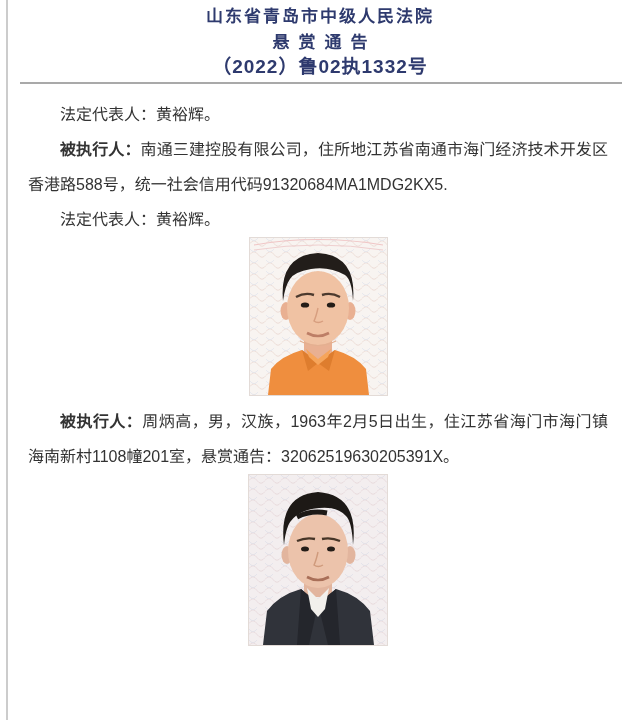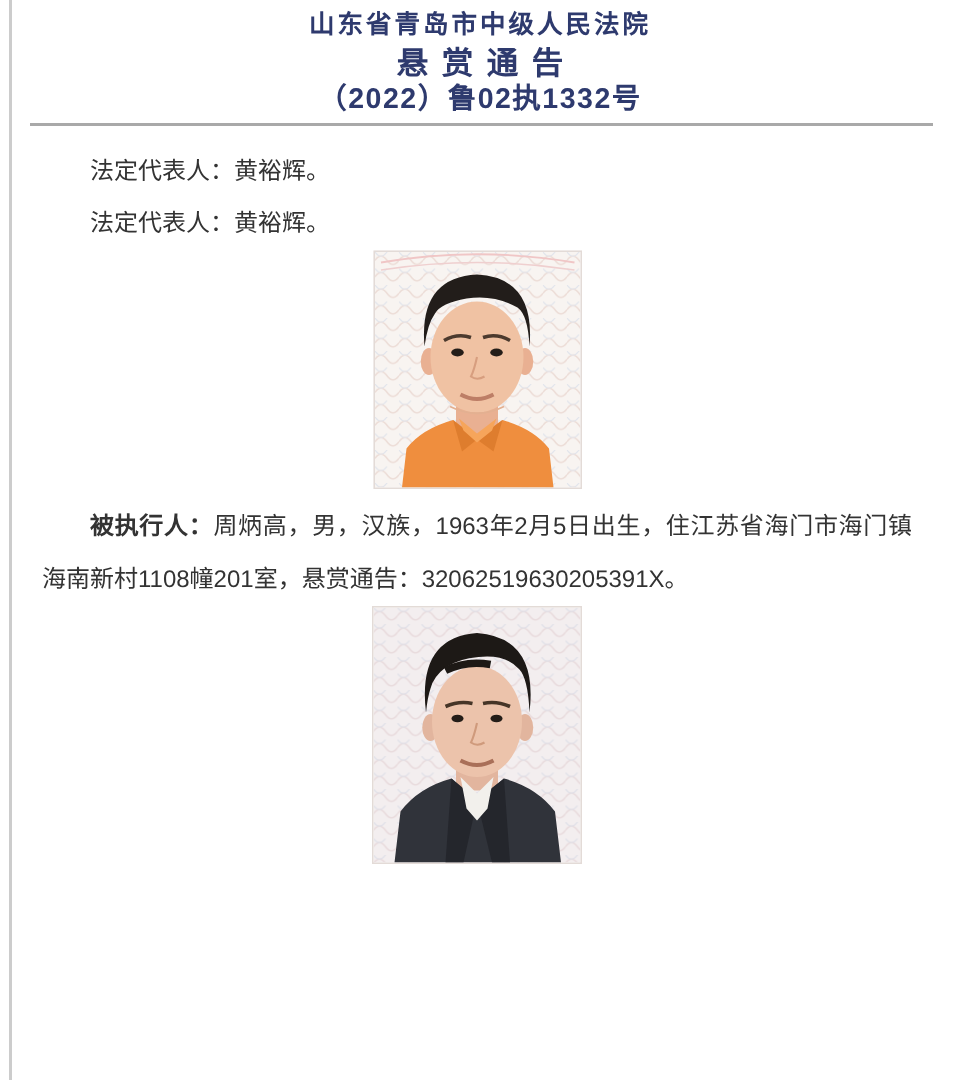--- a/index.html
+++ b/index.html
@@ -30,21 +30,21 @@
     color: #2e3a6e;
     font-weight: bold;
   }
   .court-name {
     font-size: 17px;
     line-height: 26px;
     letter-spacing: 2px;
     margin: 0;
   }
   .notice-title {
-    font-size: 21px;
+    font-size: 17px;
     line-height: 25px;
     letter-spacing: 9px;
     text-indent: 9px; 
     margin: 0;
   }
   .case-number {
     font-size: 19px;
     line-height: 23px;
     letter-spacing: 1px;
     margin: 0;
@@ -97,20 +97,21 @@
     <div class="case-number">（2022）鲁02执1332号</div>
   </div>
 
   <hr class="header-divider">
 
   <div class="content">
 
 
     <p class="para"><span class="label"></span><span>法定代表人：黄裕辉。</span></p>
 
+    <p class="para"><span class="label">被执行人：</span><span>南通三建控股有限公司，住所地江苏省南通市海门经济技术开发区香港路588号，统一社会信用代码91320684MA1MDG2KX5.</span></p>
 
     <p class="para"><span class="label"></span><span>法定代表人：黄裕辉。</span></p>
 
 
     <div class="photo-wrap first">
       <span class="photo-frame">
         <svg width="137" height="157" viewBox="0 0 137 157" xmlns="http://www.w3.org/2000/svg">
           <defs>
             <pattern id="guill1" width="16" height="11" patternUnits="userSpaceOnUse">
               <path d="M0 5.5 Q4 0 8 5.5 T16 5.5" fill="none" stroke="#ecdcd6" stroke-width="1"></path>

